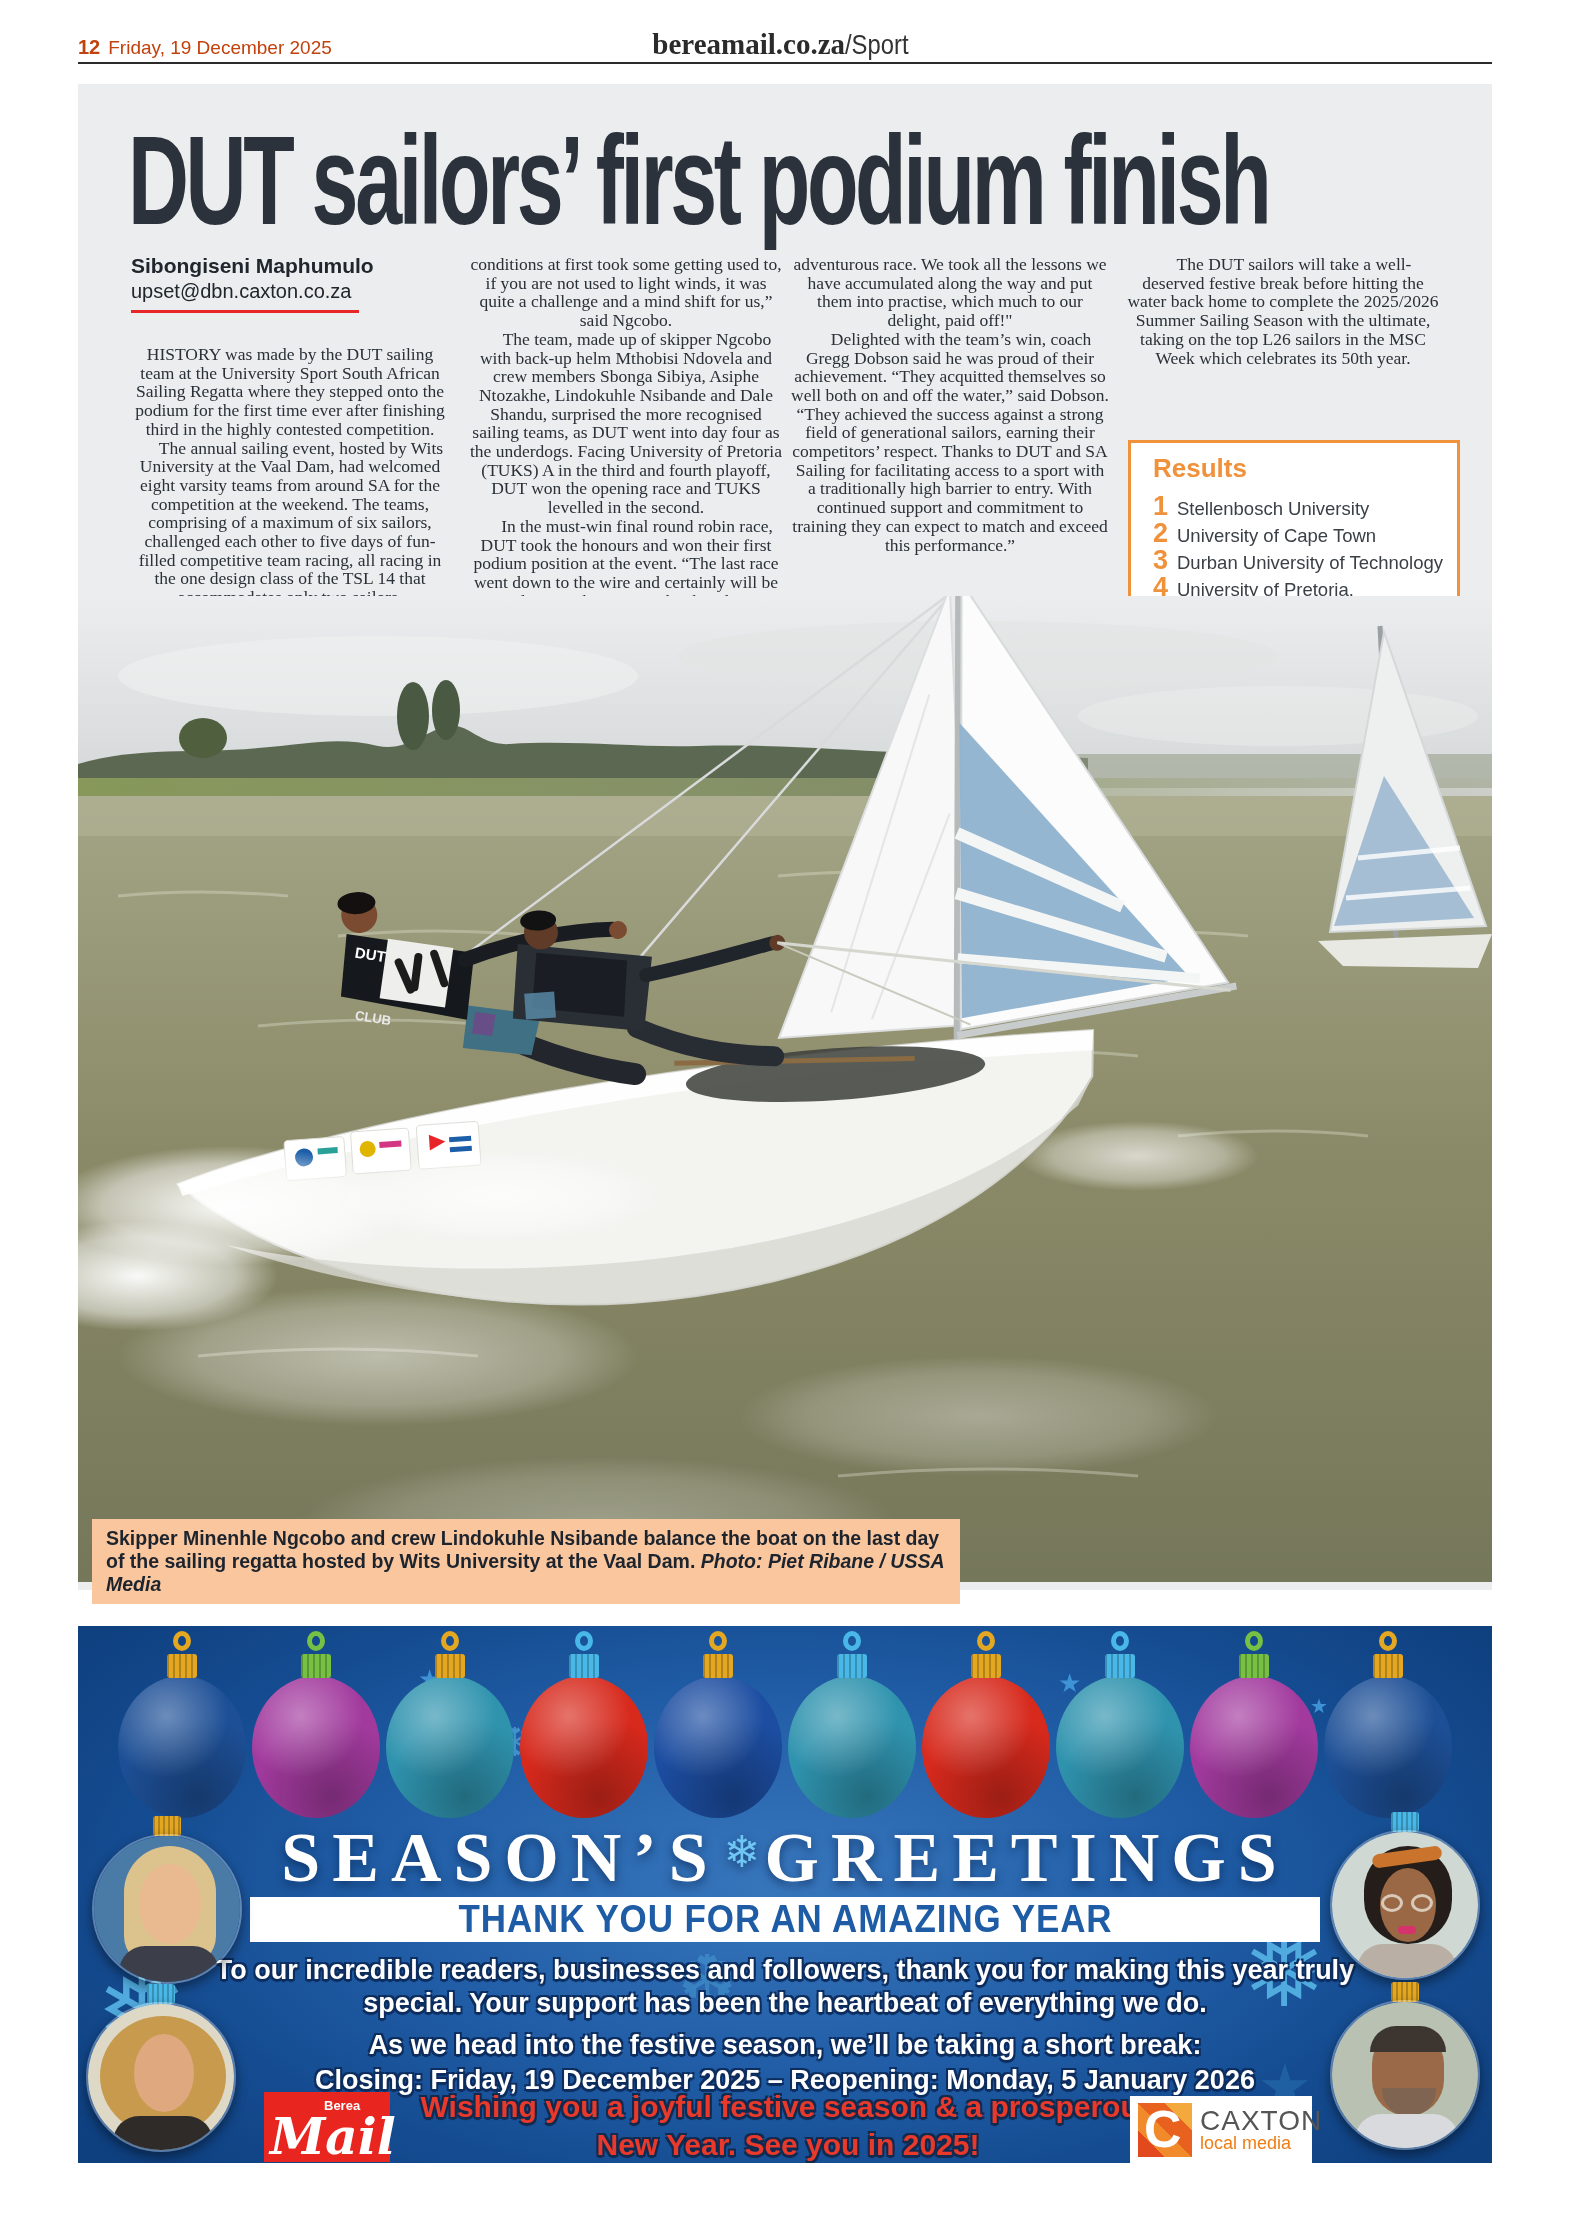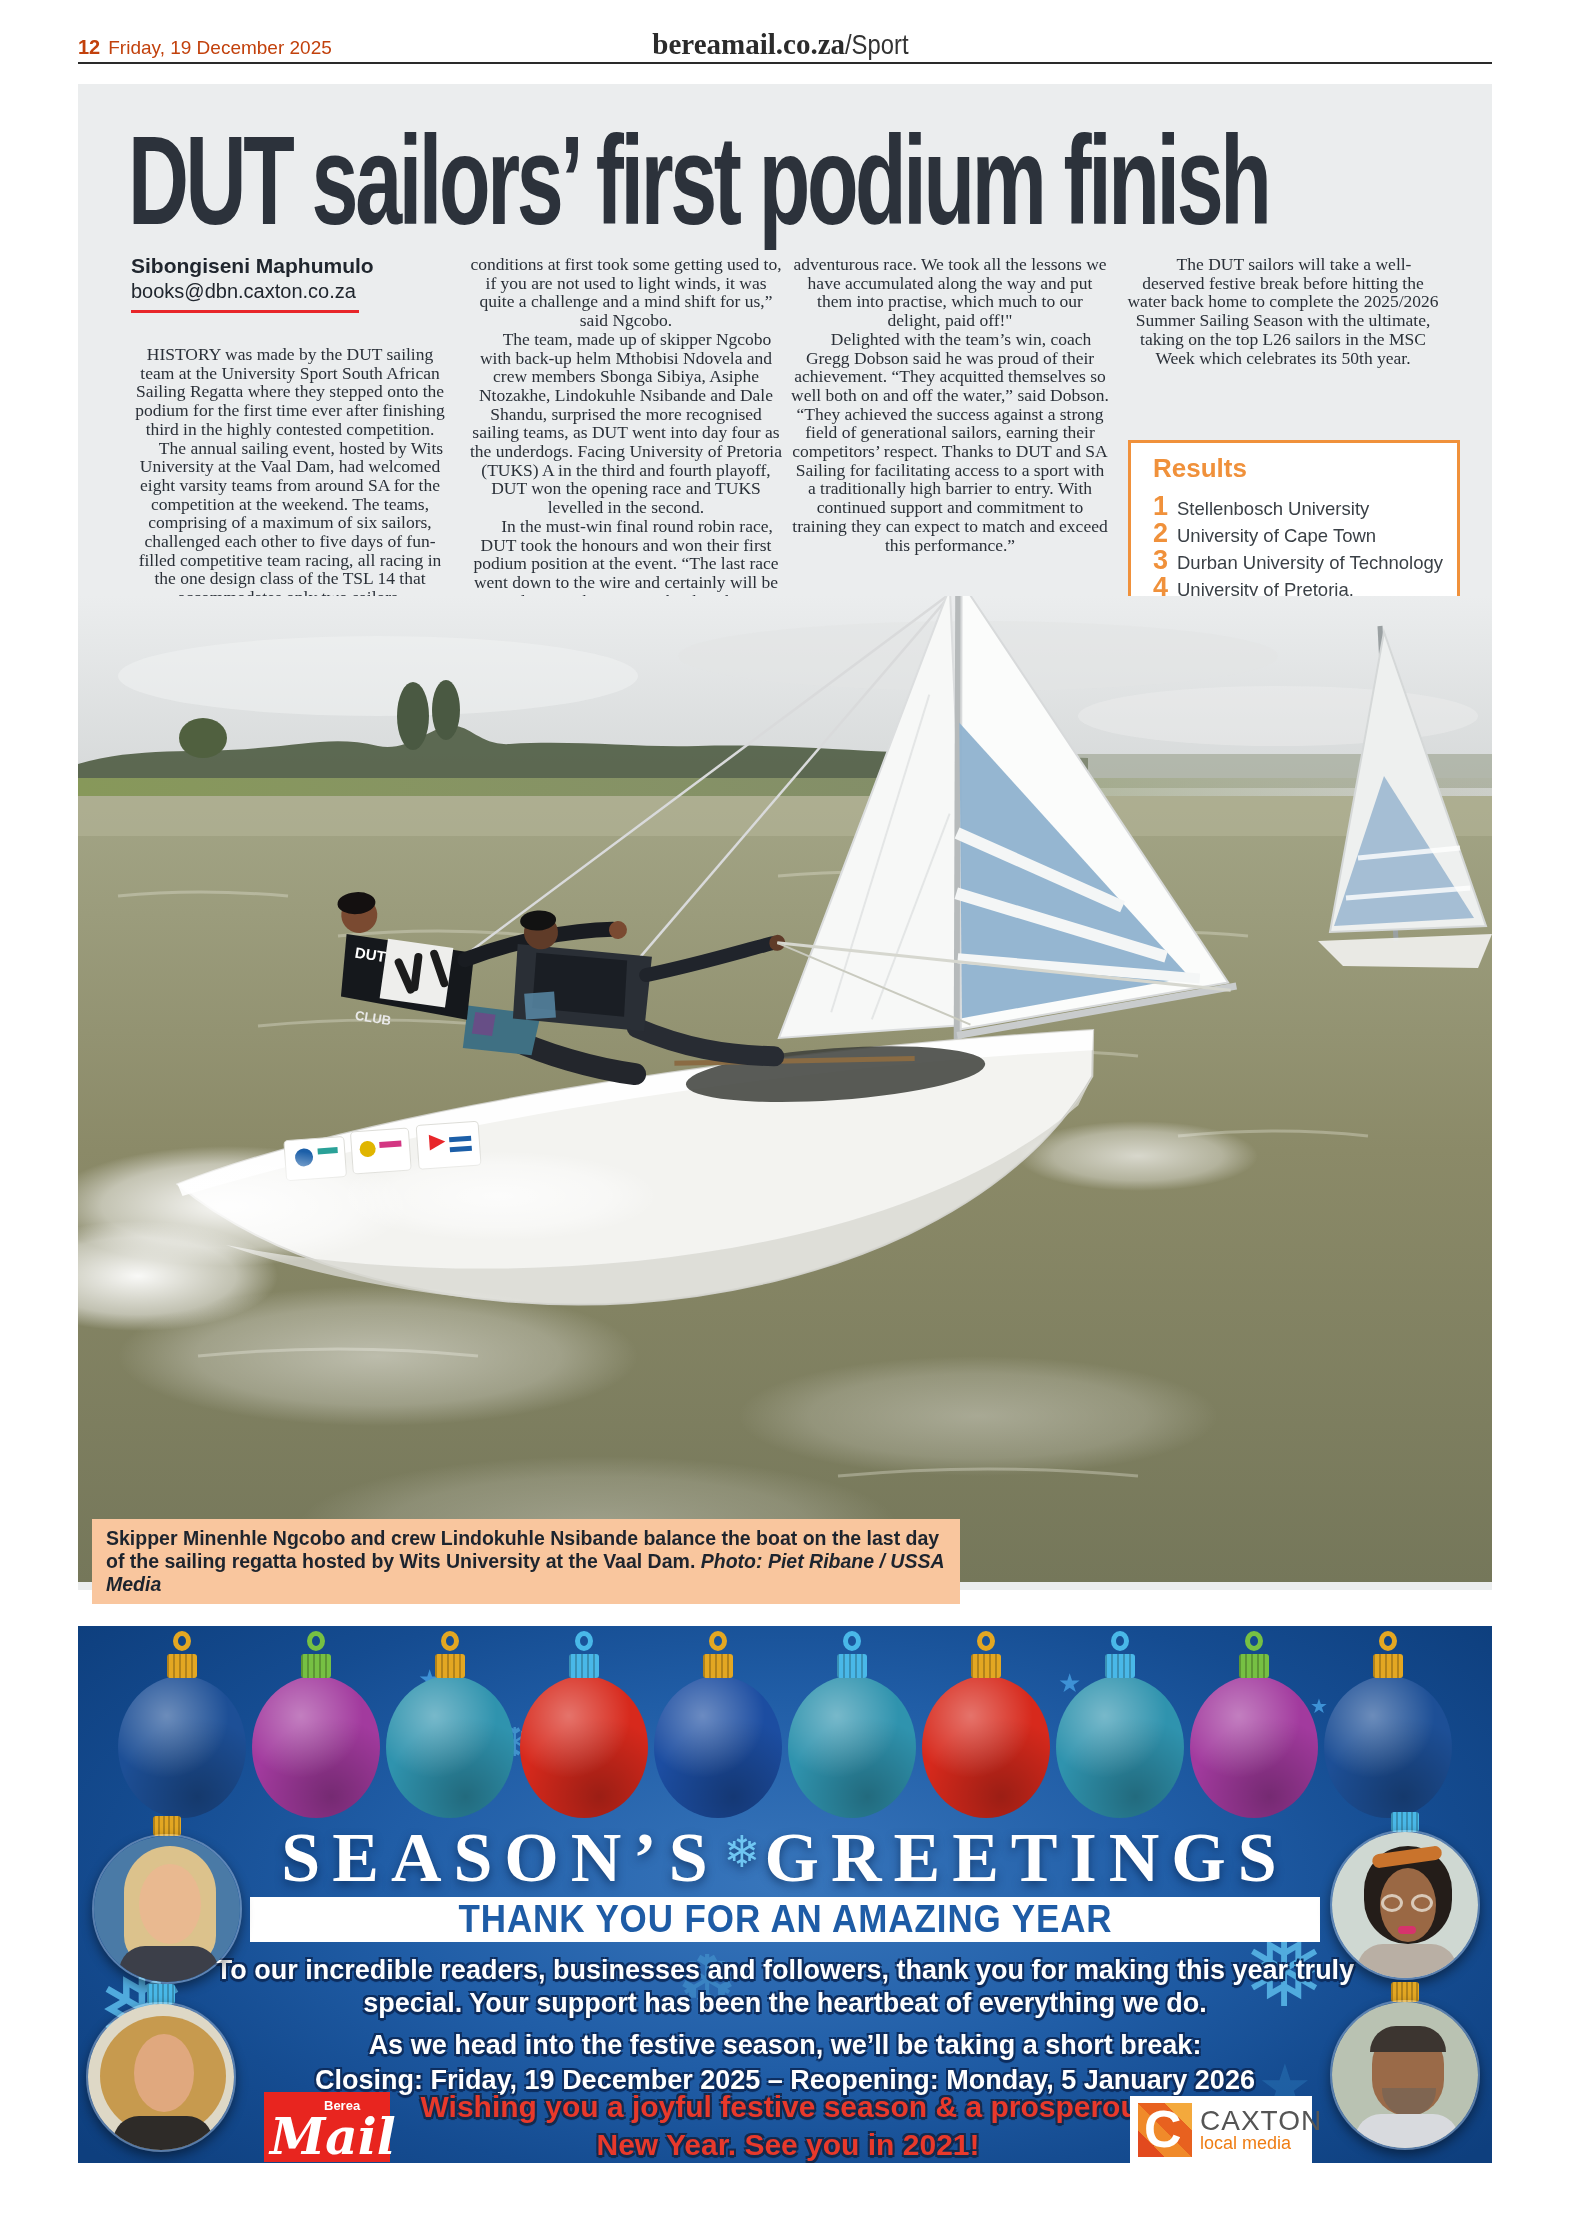--- a/index.html
+++ b/index.html
@@ -120,21 +120,21 @@
   <div class="hdr-center">
     <span class="site">bereamail.co.za</span><span class="section">/Sport</span>
   </div>
   <div class="hdr-rule"></div>
 
   <div class="article-bg"></div>
   <div class="headline">DUT sailors’ first podium finish</div>
 
   <div class="byline">
     <div class="byline-name">Sibongiseni Maphumulo</div>
-    <div class="byline-email">books@dbn.caxton.co.za</div>
+    <div class="byline-email">upset@dbn.caxton.co.za</div>
     <div class="byline-rule"></div>
   </div>
 
   <div class="col" id="col1">
     <p>HISTORY was made by the DUT sailing team at the University Sport South African Sailing Regatta where they stepped onto the podium for the first time ever after finishing third in the highly contested competition.</p>
     <p class="indent">The annual sailing event, hosted by Wits University at the Vaal Dam, had welcomed eight varsity teams from around SA for the competition at the weekend. The teams, comprising of a maximum of six sailors, challenged each other to five days of fun-filled competitive team racing, all racing in the one design class of the TSL 14 that accommodates only two sailors.</p>
     <p class="indent">DUT’s team, led by Minenhle Ngcobo, started off in fine form. The Durbanites caused an upset in race one with their victory over UCT. “The weather</p>
   </div>
   <div class="col" id="col2">
     <p>conditions at first took some getting used to, if you are not used to light winds, it was quite a challenge and a mind shift for us,” said Ngcobo.</p>
@@ -359,21 +359,21 @@
       <div class="outline-txt">special. Your support has been the heartbeat of everything we do.</div>
     </div>
 
     <div class="breaks">
       <div class="outline-txt">As we head into the festive season, we’ll be taking a short break:</div>
       <div class="outline-txt">Closing: Friday, 19 December 2025 – Reopening: Monday, 5 January 2026</div>
     </div>
 
     <div class="wish">
       <div>Wishing you a joyful festive season &amp; a prosperous</div>
-      <div>New Year. See you in 2021!</div>
+      <div>New Year. See you in 2025!</div>
     </div>
 
     <div class="berea">
       <span class="berea-small">Berea</span>
       <span class="berea-big">Mail</span>
     </div>
 
     <div class="caxton">
       <div class="caxton-c">
           <span>C</span>

